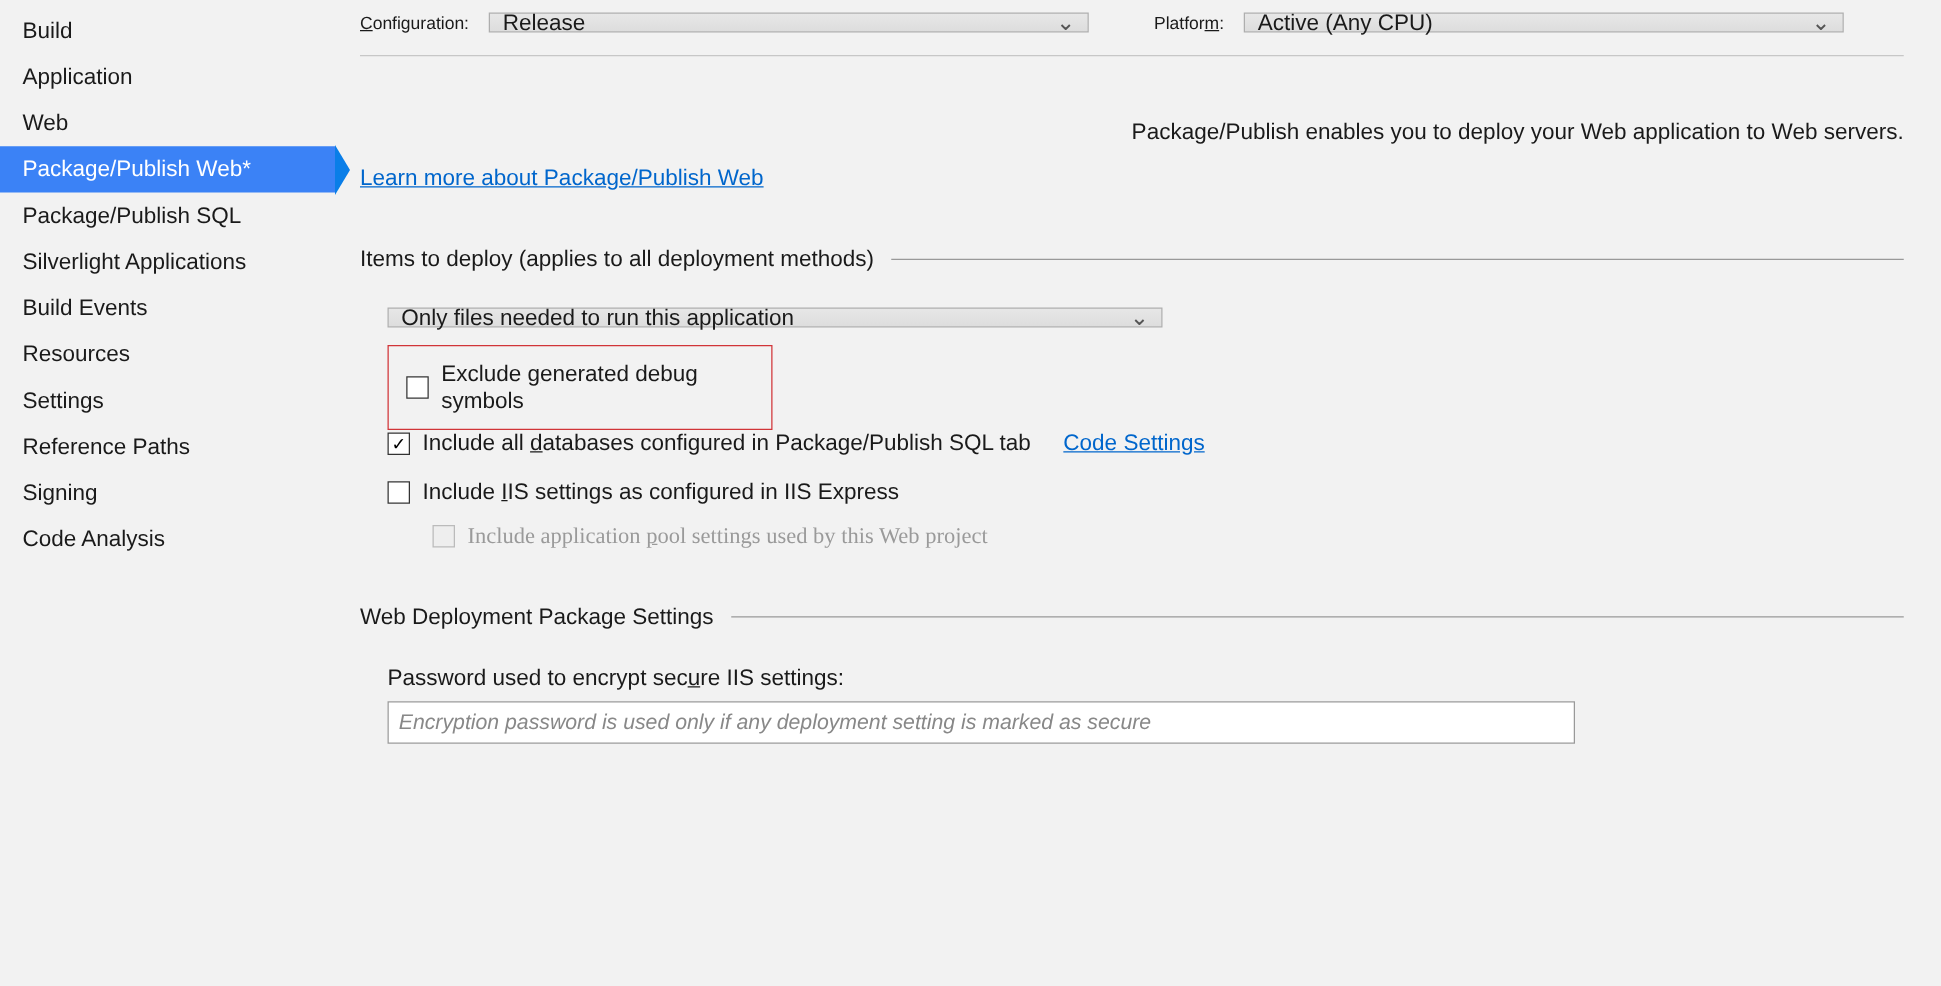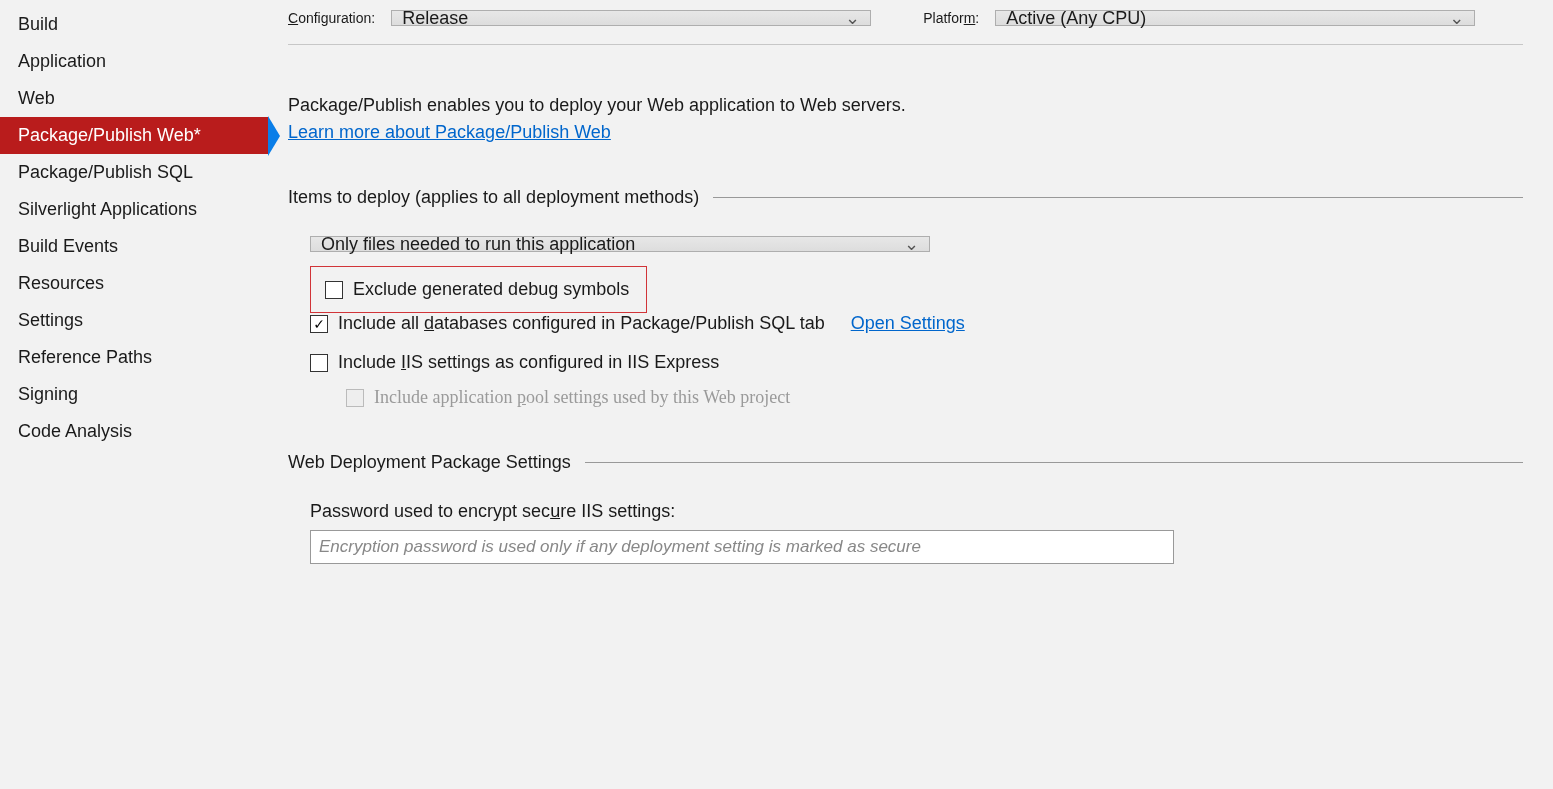--- a/index.html
+++ b/index.html
@@ -17,21 +17,21 @@
       width: 268px;
       padding-top: 6px;
       flex-shrink: 0;
     }
     .sidebar-item {
       padding: 8px 18px;
       cursor: pointer;
       position: relative;
     }
     .sidebar-item.selected {
-      background: #b91c1c;
+      background: #3b82f6;
       color: #fff;
     }
     .sidebar-item.selected::after {
       content: '';
       position: absolute;
       right: -12px;
       top: 50%;
       transform: translateY(-50%);
       border-left: 12px solid #0a7ee8;
       border-top: 20px solid transparent;
@@ -65,21 +65,21 @@
     .combo.config { width: 480px; }
     .combo.platform { width: 480px; }
     .combo.deploy { width: 620px; }
     .combo .chev {
       position: absolute;
       right: 10px;
       top: 50%;
       transform: translateY(-50%);
       color: #555;
     }
-    .intro-text { margin-bottom: 6px; }
+    .intro-text { margin-bottom: 16px; text-align: right; }
     .link {
       color: #0066cc;
       text-decoration: underline;
       cursor: pointer;
     }
     .section-hdr {
       display: flex;
       align-items: center;
       gap: 14px;
       margin-top: 44px;
@@ -121,32 +121,32 @@
       cursor: default;
     }
     .disabled-text { color: #9a9a9a; }
     .highlight-box {
       border: 1px solid #d13438;
       padding: 12px 14px;
       margin-top: 14px;
       display: inline-flex;
       align-items: center;
       gap: 10px;
-      width: 337px;
+      width: 308px;
     }
     .open-settings {
       color: #0066cc;
       text-decoration: underline;
       cursor: pointer;
       margin-left: 16px;
     }
     .sub-indent { margin-left: 36px; margin-top: 14px; font-family: Liberation Serif, serif; }
     .field-label { margin-bottom: 8px; margin-left: 22px; margin-top: 10px; }
     .text-input {
-      width: 864px;
+      width: 950px;
       height: 34px;
       border: 1px solid #999;
       background: #fff;
       padding: 0 8px;
       font-size: 17px;
       font-style: italic;
       color: #888;
       margin-left: 22px;
       font-family: inherit;
     }
@@ -207,21 +207,21 @@
       <span class="cb"></span>
       <span>Exclude <span class="u">g</span>enerated debug symbols</span>
     </div>
   </div>
 
 
   <div class="indent1">
     <div class="checkbox-row">
       <span class="cb checked"></span>
       <span>Include all <span class="u">d</span>atabases configured in Package/Publish SQL tab</span>
-      <a class="open-settings">Open Settings</a>
+      <a class="open-settings">Code Settings</a>
     </div>
     <div class="checkbox-row" style="margin-top:18px;">
       <span class="cb"></span>
       <span>Include <span class="u">I</span>IS settings as configured in IIS Express</span>
     </div>
     <div class="checkbox-row sub-indent">
       <span class="cb disabled"></span>
       <span class="disabled-text">Include application <span class="u">p</span>ool settings used by this Web project</span>
     </div>
   </div>

